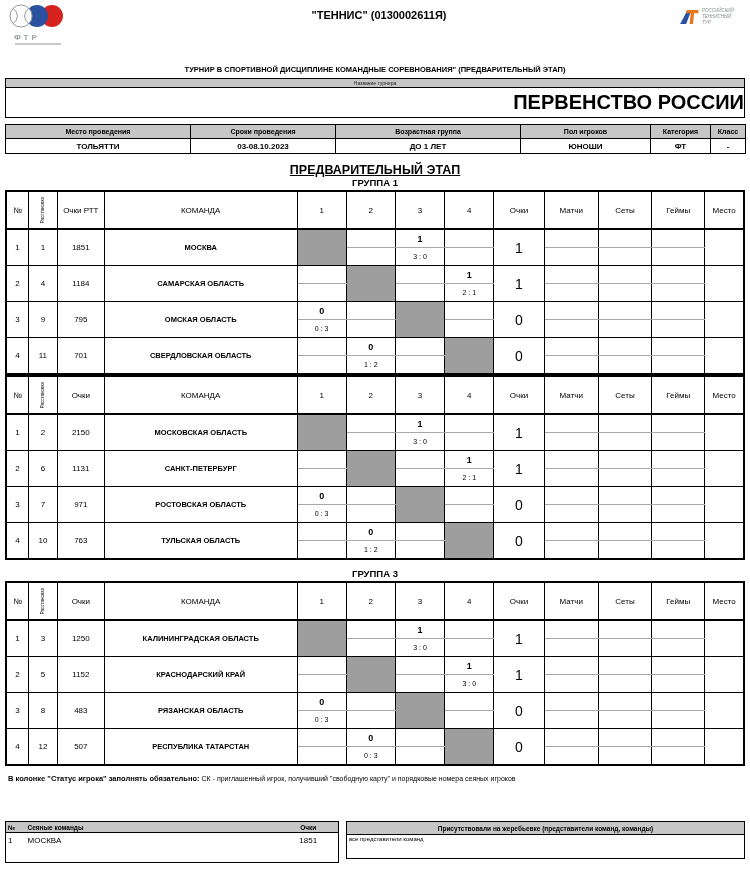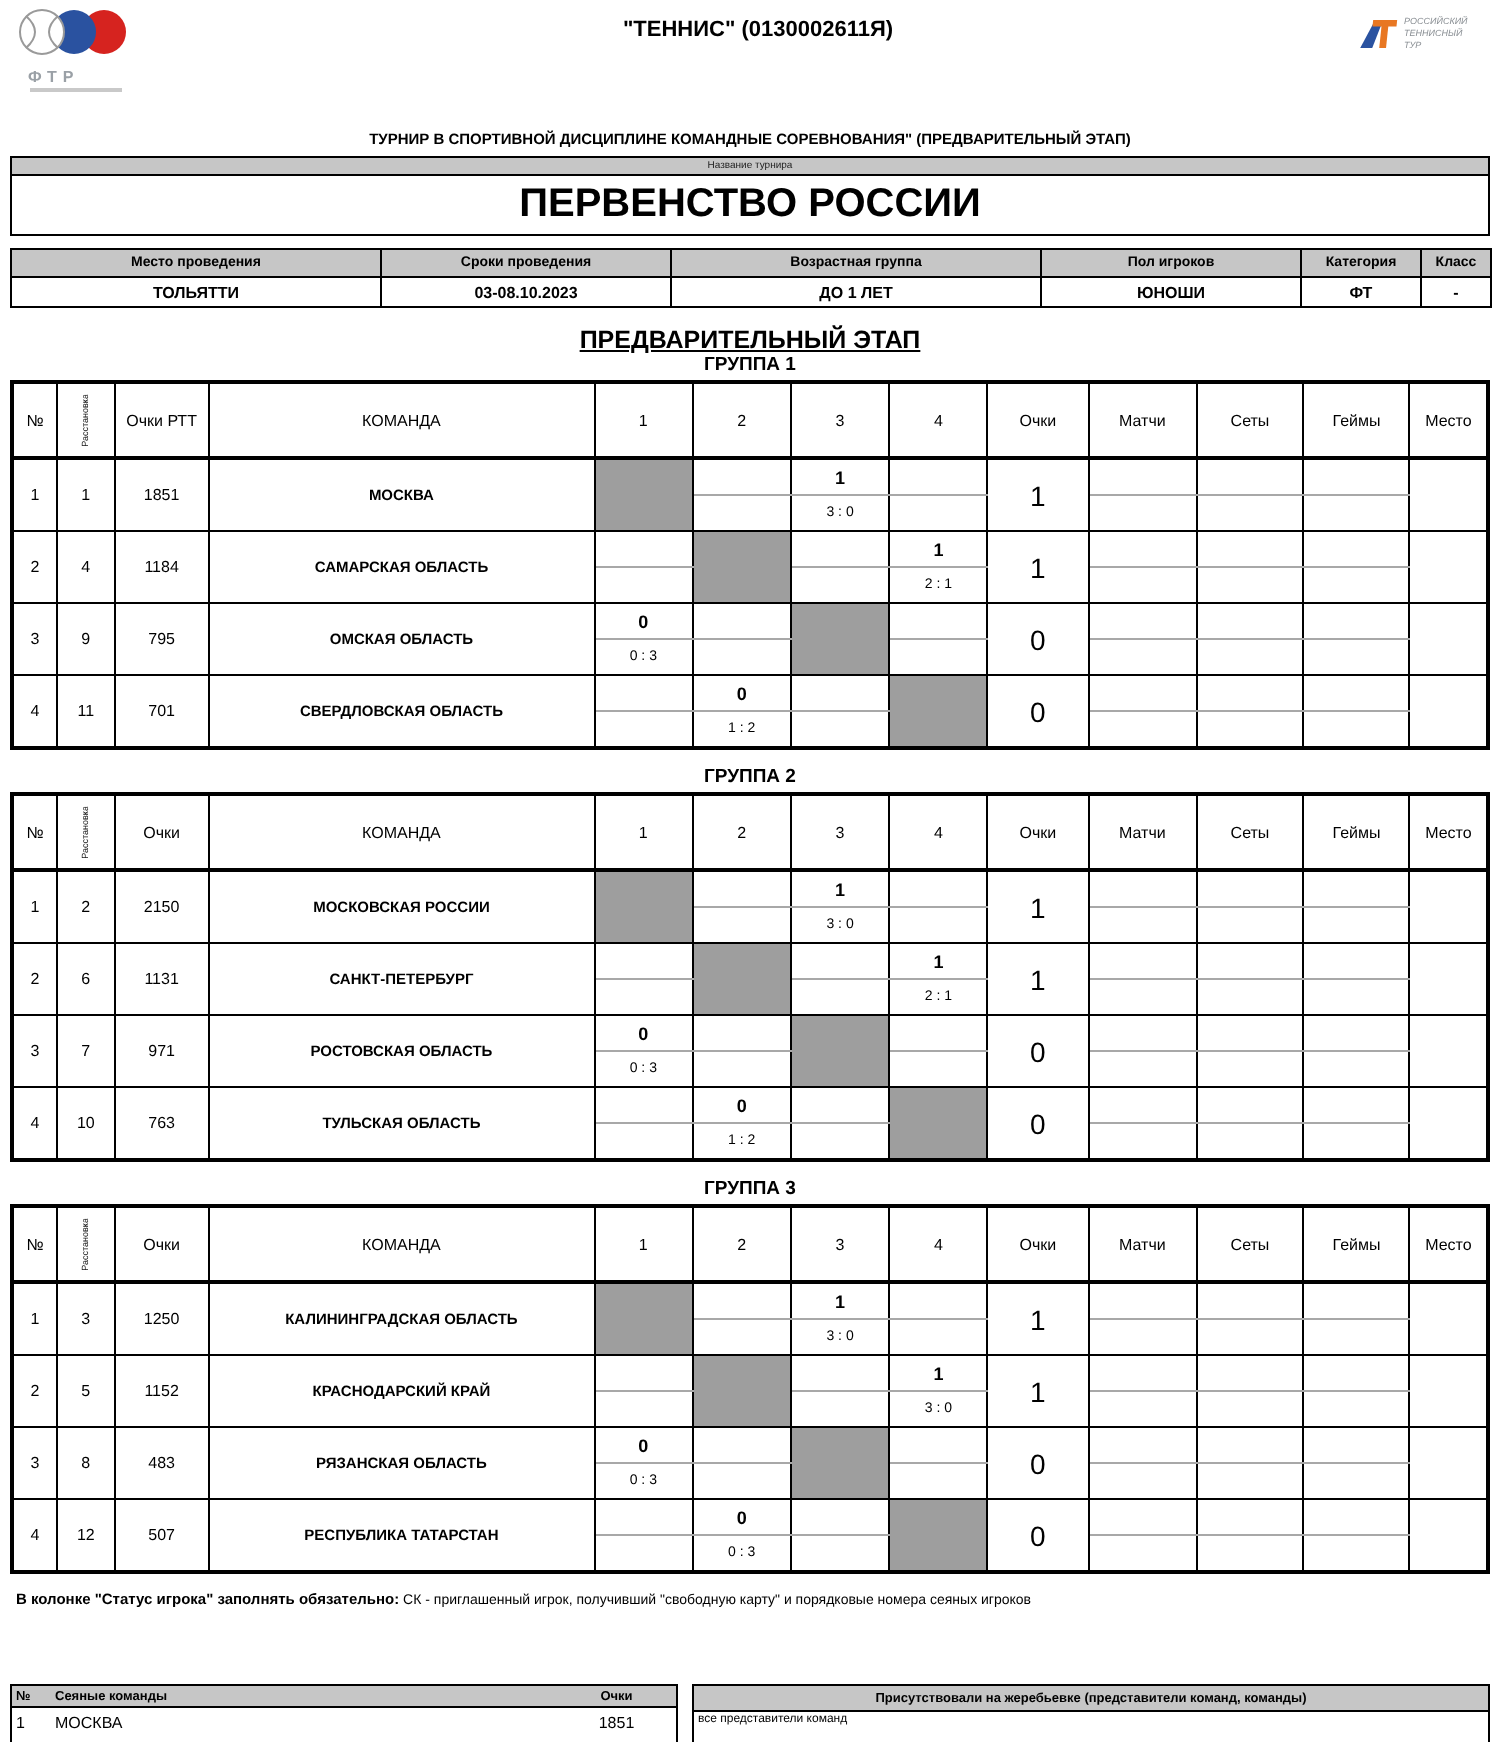--- a/index.html
+++ b/index.html
@@ -10,21 +10,21 @@
   .ftr-logo{width:70px;text-align:left;}
   .ftr-text{font-weight:bold;font-size:8px;letter-spacing:3px;color:#9aa0a6;margin-left:6px;line-height:1;}
   .ftr-sub{width:46px;height:2px;background:#c9c9c9;margin:1px 0 0 7px;}
   .rtt-logo{width:62px;display:flex;align-items:flex-start;padding-top:2px;}
   .rtt-text{font-size:4.5px;font-style:italic;color:#8a8f94;line-height:1.3;padding-top:2px;}
   
   .subtitle{text-align:center;font-weight:bold;font-size:7.5px;margin-top:13px;}
   
   .namebox{border:1.5px solid #000;margin:4px 5px 0 5px;}
   .namebar{background:#c6c6c6;border-bottom:1px solid #000;text-align:center;font-size:5px;color:#222;height:8px;line-height:8px;}
-  .bigname{text-align:center;font-weight:bold;font-size:20px;height:29px;line-height:29px;}
+  .bigname{text-align:right;font-weight:bold;font-size:20px;height:29px;line-height:29px;}
   
   .itable{border-collapse:collapse;table-layout:fixed;width:740px;margin:6px 5px 0 5px;padding-left:39px;}
   .itable td{border:1.5px solid #000;text-align:center;overflow:hidden;}
   .itable .ih{background:#c6c6c6;font-weight:bold;font-size:7px;height:11px;}
   .itable .iv{font-weight:bold;font-size:8px;height:12px;}
   
   .stage{text-align:center;font-weight:bold;font-size:12.5px;margin-top:9px;text-decoration:underline;}
   .gtitle{text-align:center;font-weight:bold;font-size:9.5px;margin-top:0;margin-bottom:2px;}
   .gtitle.later{margin-top:8px;}
   
@@ -253,21 +253,20 @@
       <td class="mb"></td>
       <td class="mb score">1 : 2</td>
       <td class="mb"></td>
       <td class="mb"></td>
           <td class="mb"></td>
           <td class="mb"></td>
     </tr>
   </tbody>
     </table>
 
-  <div class="gtitle later">ГРУППА 2</div>
   <table class="gtable">
     <colgroup>
         <col style="width:22px">
         <col style="width:28px">
         <col style="width:46px">
         <col style="width:188px">
         <col style="width:48px">
         <col style="width:48px">
         <col style="width:48px">
         <col style="width:48px">
@@ -292,21 +291,21 @@
       <td>Очки</td>
       <td>Матчи</td>
       <td>Сеты</td>
       <td>Геймы</td>
       <td>Место</td>
     </tr>
     <tr class="rtop">
       <td rowspan="2" class="c-num">1</td>
       <td rowspan="2" class="c-seed">2</td>
       <td rowspan="2" class="c-pts">2150</td>
-      <td rowspan="2" class="c-team">МОСКОВСКАЯ РОССИИ</td>
+      <td rowspan="2" class="c-team">МОСКОВСКАЯ ОБЛАСТЬ</td>
       <td rowspan="2" class="diag"></td>
       <td class="mt"></td>
       <td class="mt win">1</td>
       <td class="mt"></td>
       <td rowspan="2" class="c-total">1</td>
       <td class="mt"></td>
           <td class="mt"></td>
           <td class="mt"></td>
       <td rowspan="2"></td>
     </tr>

